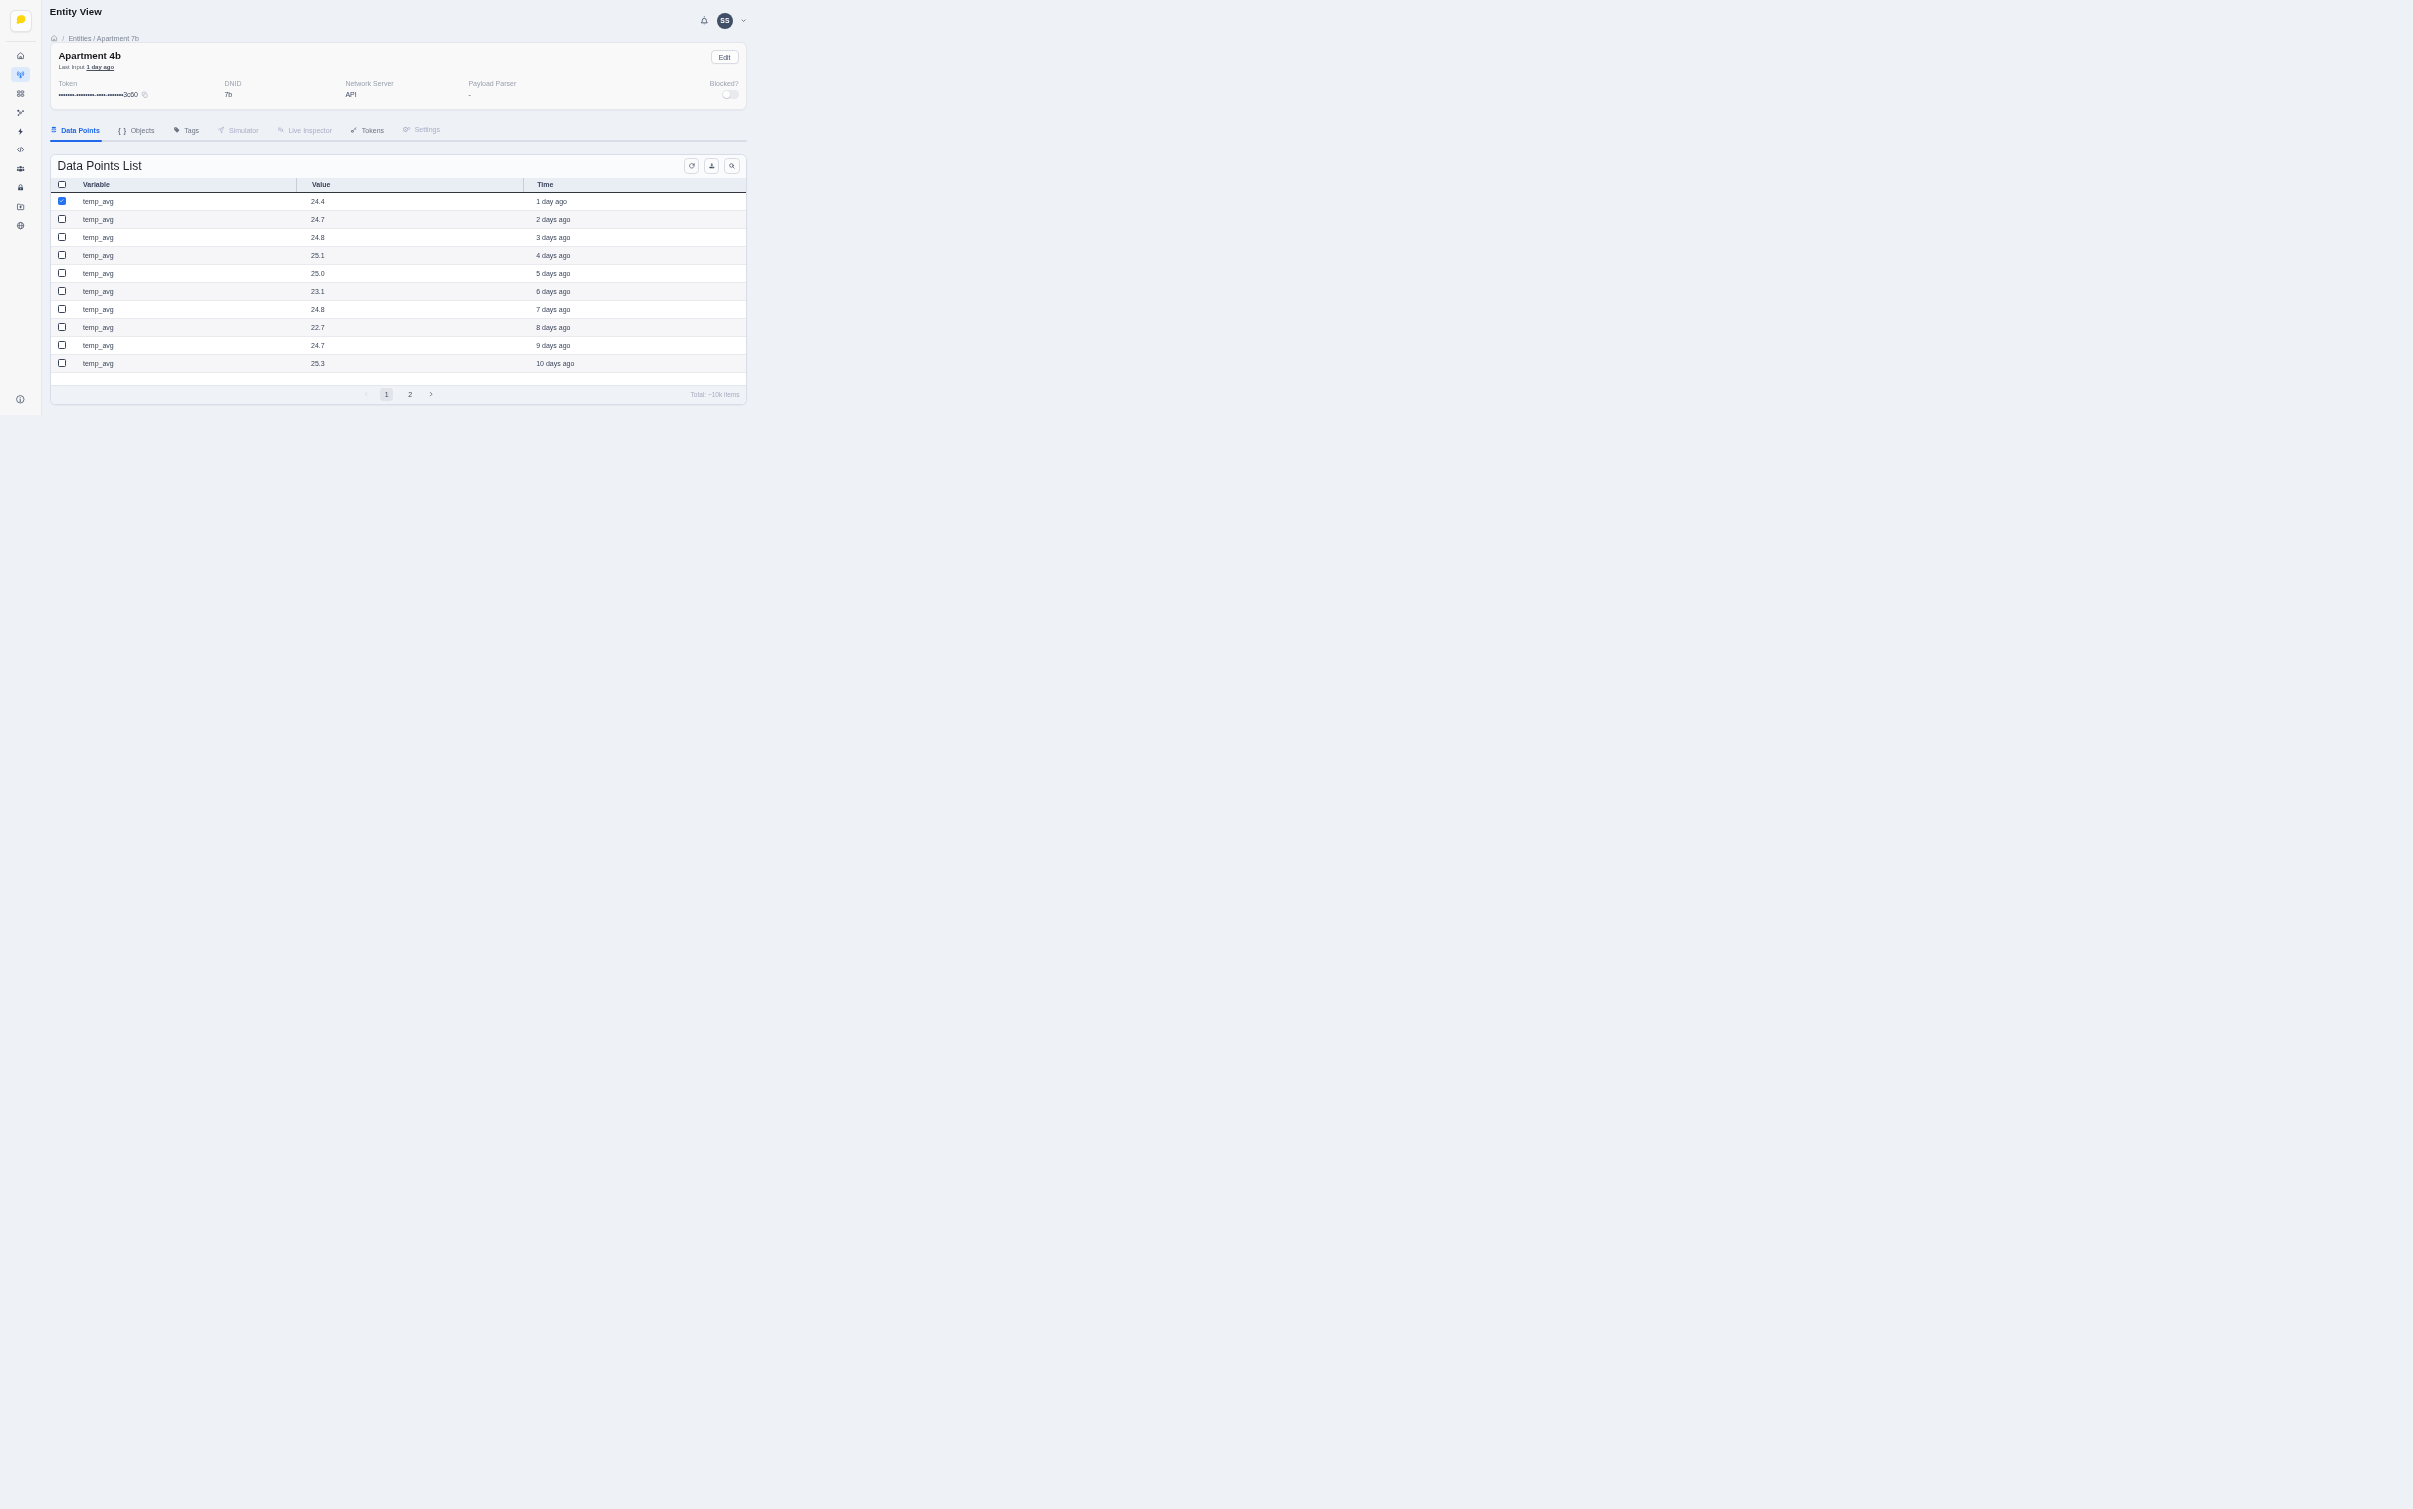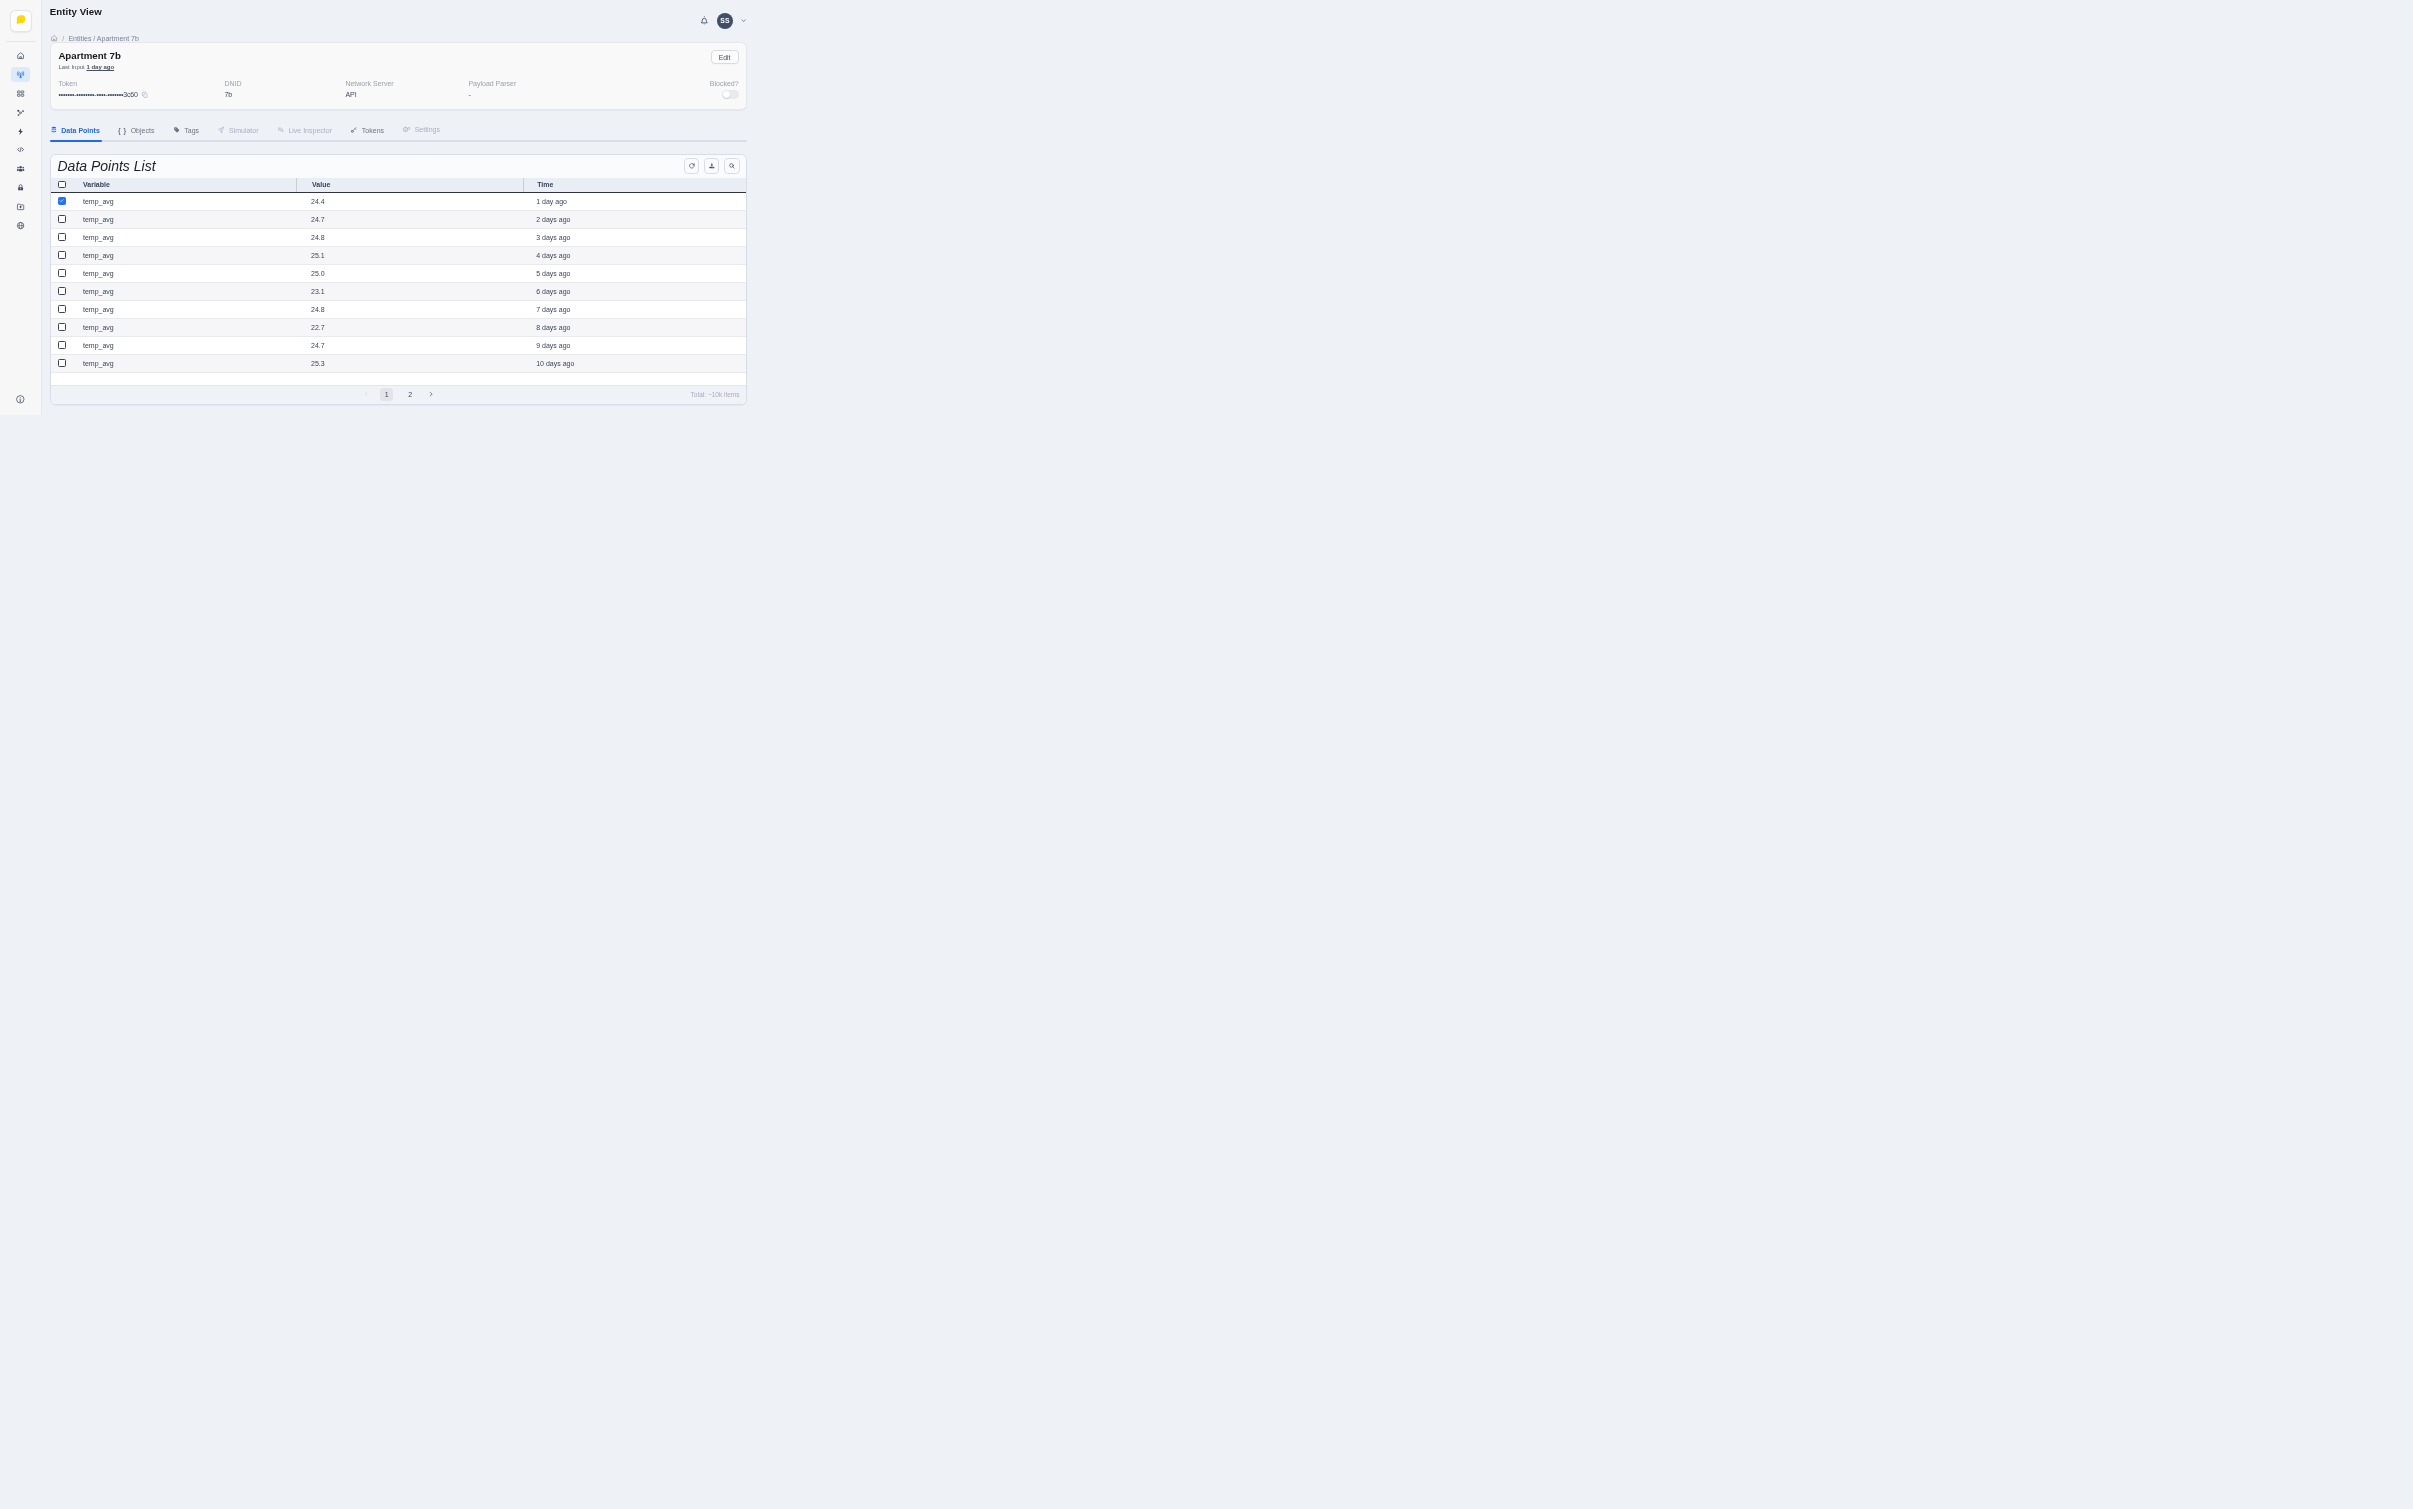--- a/index.html
+++ b/index.html
@@ -90,21 +90,21 @@
   .gears-icon .g1 { font-size:7.2px; line-height:1; }
   .gears-icon .g2 { font-size:4.3px; margin-left:-1.9px; vertical-align:top; }
   .braces-icon { font-weight:700; font-size:6.8px; letter-spacing:0.5px; }
 
   
   .panel {
     margin-top:13.5px; height:251px; background:#fff; border:0.5px solid #d9dde9; border-radius:5.8px;
     box-shadow:0 0.5px 1px rgba(16,24,40,.04); display:flex; flex-direction:column; overflow:hidden;
   }
   .panel-head { height:23px; background:#fafbfc; display:flex; align-items:center; justify-content:space-between; padding:0 6.8px; flex-shrink:0; }
-  .panel-title { font-size:14px; font-weight:500; color:#1d212a;font-style:italic; }
+  .panel-title { font-size:12px; font-weight:500; color:#1d212a; }
   .panel-actions { display:flex; gap:4.8px; }
   .icon-btn {
     width:15.4px; height:15.4px; border:0.5px solid #d9dce5; border-radius:3.9px; background:#fbfbfc;
     display:flex; align-items:center; justify-content:center; color:#3e4a61; cursor:pointer; padding:0;
   }
   .icon-btn svg { width:7.7px; height:7.7px; }
 
   .grid-cols { display:grid; grid-template-columns:27px 218px 227px 1fr; align-items:center; }
   .thead {
     height:15px; background:#e9edf4; border-bottom:1px solid #30353f;
@@ -294,21 +294,21 @@
                 <path d="M6.5 9.5 12 15l5.5-5.5"></path>
               </svg>
             </span>
         </span>
       </div>
     </header>
 
     <section class="entity-card">
       <div class="card-top">
         <div>
-          <h2 class="entity-name">Apartment 7b</h2>
+          <h2 class="entity-name">Apartment 4b</h2>
           <div class="last-input">
             <span>Last Input</span>
             <span class="li-val">1 day ago</span>
           </div>
         </div>
         <button class="edit-btn">Edit</button>
       </div>
       <div class="card-fields">
         <div>
           <div class="field-label">Token</div>

